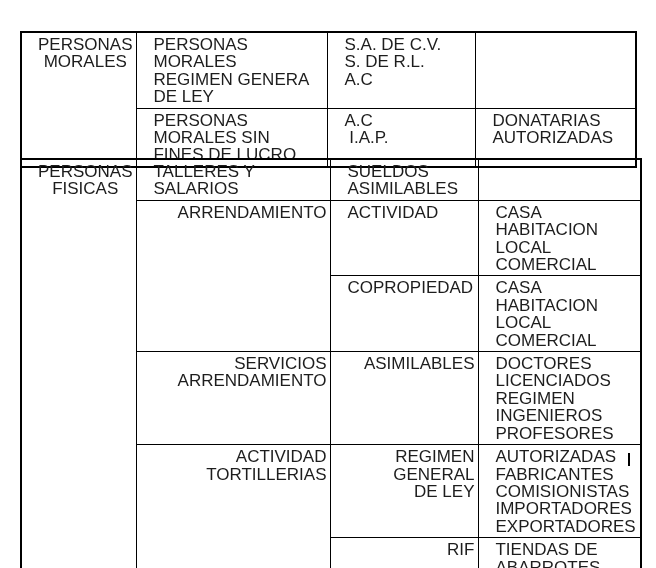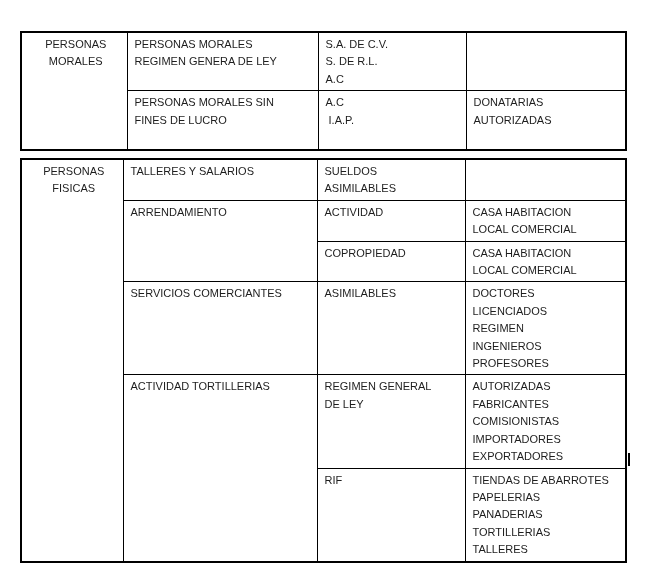--- a/index.html
+++ b/index.html
@@ -14,34 +14,34 @@
     position: absolute;
     left: 20px;
     border-collapse: collapse;
     table-layout: fixed;
     border: 2px solid #000000;
   }
   #tbl-morales { top: 31px; }
   #tbl-fisicas { top: 158px; }
   table.grid td {
     border: 1px solid #000000;
-    font-size: 11px;
+    font-size: 17px;
     line-height: 17.4px;
     color: #1d1d1d;
     vertical-align: top;
-    padding: 3px 4px 2px 7px;
+    padding: 3px 4px 2px 16px;
     white-space: pre-line;
     overflow: hidden;
   }
   td.cat {
     text-align: center;
     vertical-align: middle;
     padding: 0 2px;
   }
-  td.mid { vertical-align: middle; }
+  td.mid { vertical-align: middle; text-align: right; }
   .caret {
     position: absolute;
     left: 628px; top: 453px;
     width: 2px; height: 13px;
     background: #000000;
   }
 </style>
 </head>
 <body>
 
@@ -95,21 +95,21 @@
     <td>ACTIVIDAD</td>
     <td>CASA HABITACION
 LOCAL COMERCIAL</td>
   </tr>
   <tr style="height:33px">
     <td>COPROPIEDAD</td>
     <td>CASA HABITACION
 LOCAL COMERCIAL</td>
   </tr>
   <tr style="height:89px">
-    <td class="mid">SERVICIOS COMERCIANTES</td>
+    <td class="mid">SERVICIOS ARRENDAMIENTO</td>
     <td class="mid">ASIMILABLES</td>
     <td>DOCTORES
 LICENCIADOS
 REGIMEN
 INGENIEROS
 PROFESORES</td>
   </tr>
   <tr style="height:89px">
     <td rowspan="2" class="mid">ACTIVIDAD TORTILLERIAS</td>
     <td class="mid">REGIMEN GENERAL

